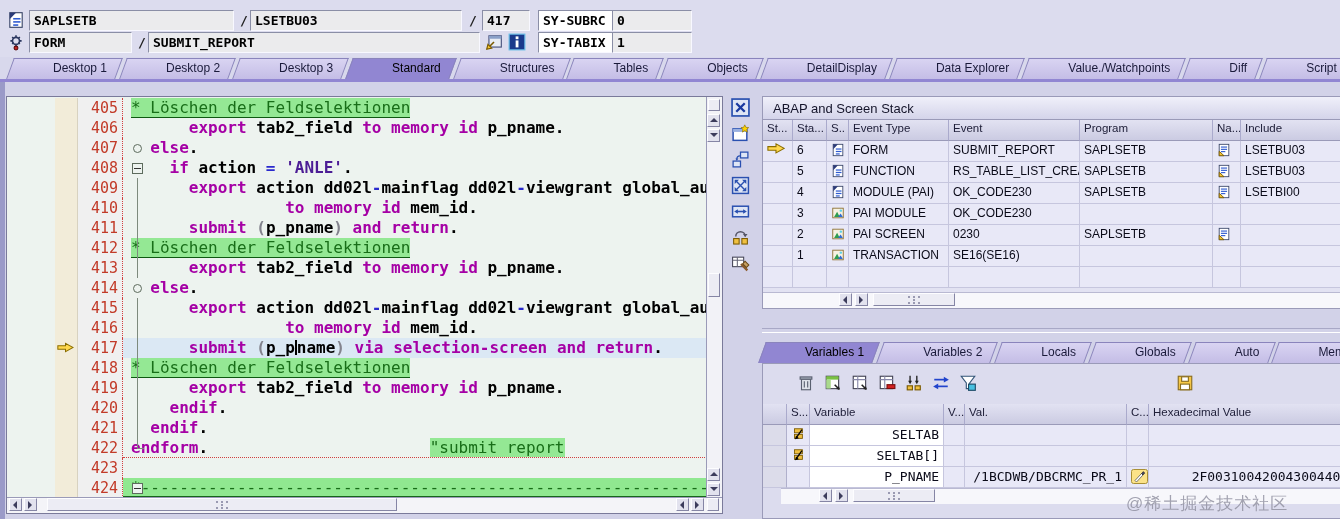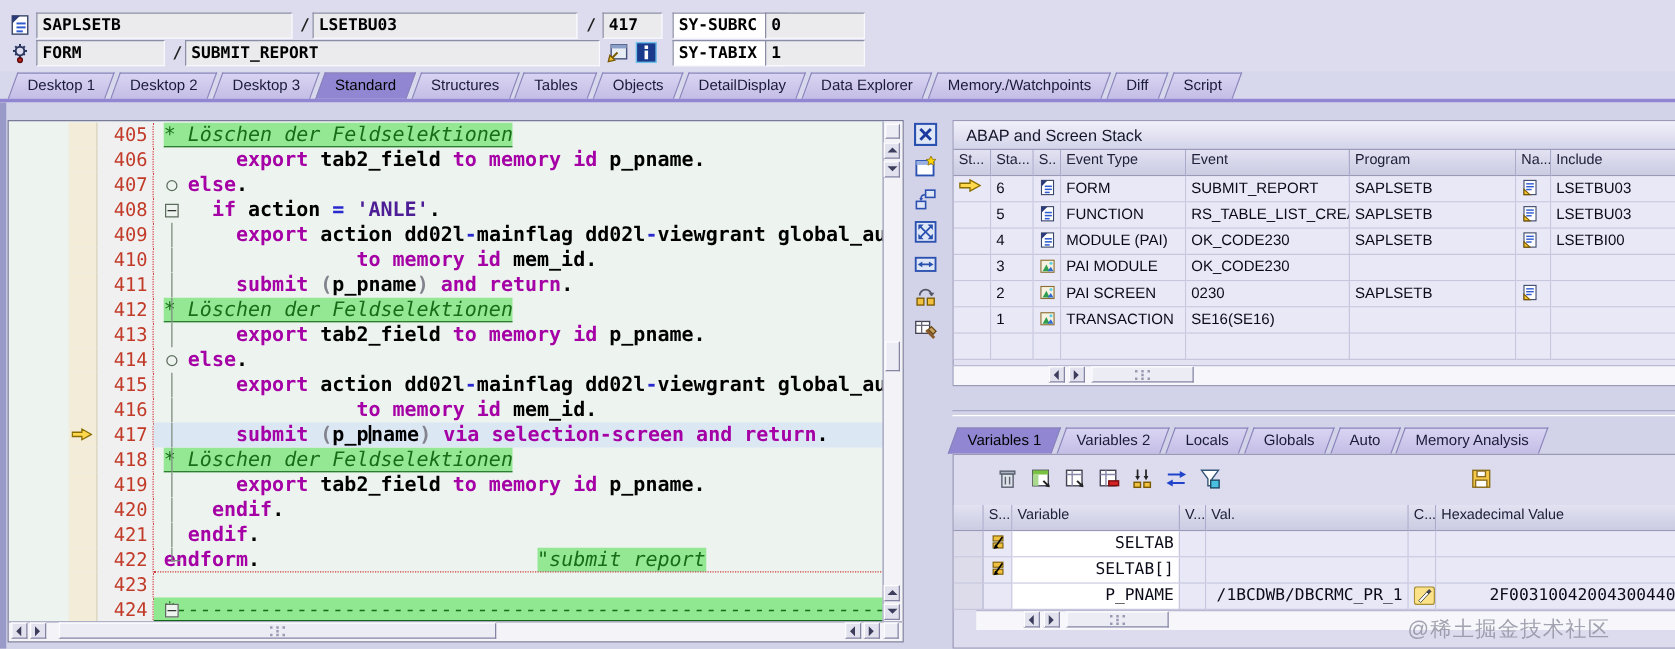--- a/index.html
+++ b/index.html
@@ -16,21 +16,21 @@
   .tbicon svg{width:100%;height:100%;}
   
   .tabstrip{position:absolute;height:22px;display:flex;align-items:flex-end;padding-left:10px;}
   #desktop-tabs{left:0;top:57px;width:1340px;}
   .tab{position:relative;height:21px;line-height:21px;padding:0 12px;margin-right:4px;
     font-size:12px;color:#1a1a3a;cursor:default;white-space:nowrap;}
   .tab::before{content:"";position:absolute;inset:0;background:linear-gradient(#d9d4f2,#c4bde6);
     border:1px solid #8a84bc;border-bottom:none;transform:skewX(-20deg);z-index:0;}
   .tab.active{color:#000;}
   .tab.active::before{background:#9186d2;}
-  .tab span{position:relative;z-index:1;}
+  .tab span{position:relative;z-index:1;margin-left:31px;}
   .tabline{position:absolute;left:0;top:79px;width:1340px;height:3px;background:#9186d2;}
   
   .main{position:absolute;left:0;top:82px;width:1340px;height:437px;background:#d2d2e8;}
   .leftedge{position:absolute;left:0;top:0;bottom:0;width:5px;background:#9a9ac8;}
   
   #editor{position:absolute;left:6px;top:14px;width:717px;height:418px;background:#edf3ef;
     border:1px solid #7a7a9a;box-sizing:border-box;overflow:hidden;}
   #codelines{position:absolute;left:0;top:1px;right:15px;}
   .crow{height:20px;display:flex;font:bold 16px/20px "DejaVu Sans Mono",monospace;white-space:pre;margin-left:48px;}
   .bp{width:22px;flex:none;background:#f2ecd9;border-right:1px solid #d8d2c0;position:relative;}
@@ -40,21 +40,21 @@
   .ctext{flex:1;position:relative;padding-left:8px;overflow:hidden;}
   .crow.current .ctext{background:#dbe8f4;}
   .crow.fullgreen .ctext{background:#90e890;border-bottom:2px solid #17651a;}
   .crow.sep .ctext{border-bottom:1px dotted #d04040;}
   .sg-k{color:#a500a5;}
   .sg-i{color:#000;}
   .sg-t{color:#000;}
   .sg-s{color:#4c1d95;}
   .sg-o{color:#2929cd;}
   .sg-p{color:#83838d;}
-  .sg-c,.sg-cg{color:#186e18;font-weight:normal;font-style:italic;}
+  .sg-c,.sg-cg{color:#186e18;font-weight:normal;}
   .sg-c{background:#94e894;border-bottom:1.5px solid #0f5a12;}
   .cur{display:inline-block;width:0;border-left:2px solid #000;height:15px;vertical-align:-2px;}
   .fm{position:absolute;z-index:2;}
   .fm.ring{left:10px;top:6px;width:7px;height:7px;border:1px solid #5d6b5d;border-radius:50%;background:#edf3ef;}
   .fm.box{left:9px;top:5px;width:9px;height:9px;border:1px solid #5d6b5d;background:#edf3ef;}
   .fm.box::after{content:"";position:absolute;left:1px;right:1px;top:3.5px;border-top:1px solid #333;}
   .fm.line{left:14px;top:0;bottom:0;border-left:1px solid #7d8a7d;}
   .fm.end{left:14px;top:0;height:10px;width:6px;border-left:1px solid #7d8a7d;border-bottom:1px solid #7d8a7d;}
   
   .sbtn{position:absolute;width:13px;height:13px;background:#e2e2ee;
@@ -159,21 +159,21 @@
 <div id="desktop-tabs" class="tabstrip">
     <div class="tab"><span>Desktop 1</span></div>
     <div class="tab"><span>Desktop 2</span></div>
     <div class="tab"><span>Desktop 3</span></div>
     <div class="tab active"><span>Standard</span></div>
     <div class="tab"><span>Structures</span></div>
     <div class="tab"><span>Tables</span></div>
     <div class="tab"><span>Objects</span></div>
     <div class="tab"><span>DetailDisplay</span></div>
     <div class="tab"><span>Data Explorer</span></div>
-    <div class="tab"><span>Memory./Watchpoints</span></div>
+    <div class="tab"><span>Value./Watchpoints</span></div>
     <div class="tab"><span>Diff</span></div>
     <div class="tab"><span>Script</span></div>
   </div>
 <div class="tabline"></div>
 
 <div class="main">
   <div class="leftedge"></div>
 
   <div id="editor">
     <div id="codelines">

